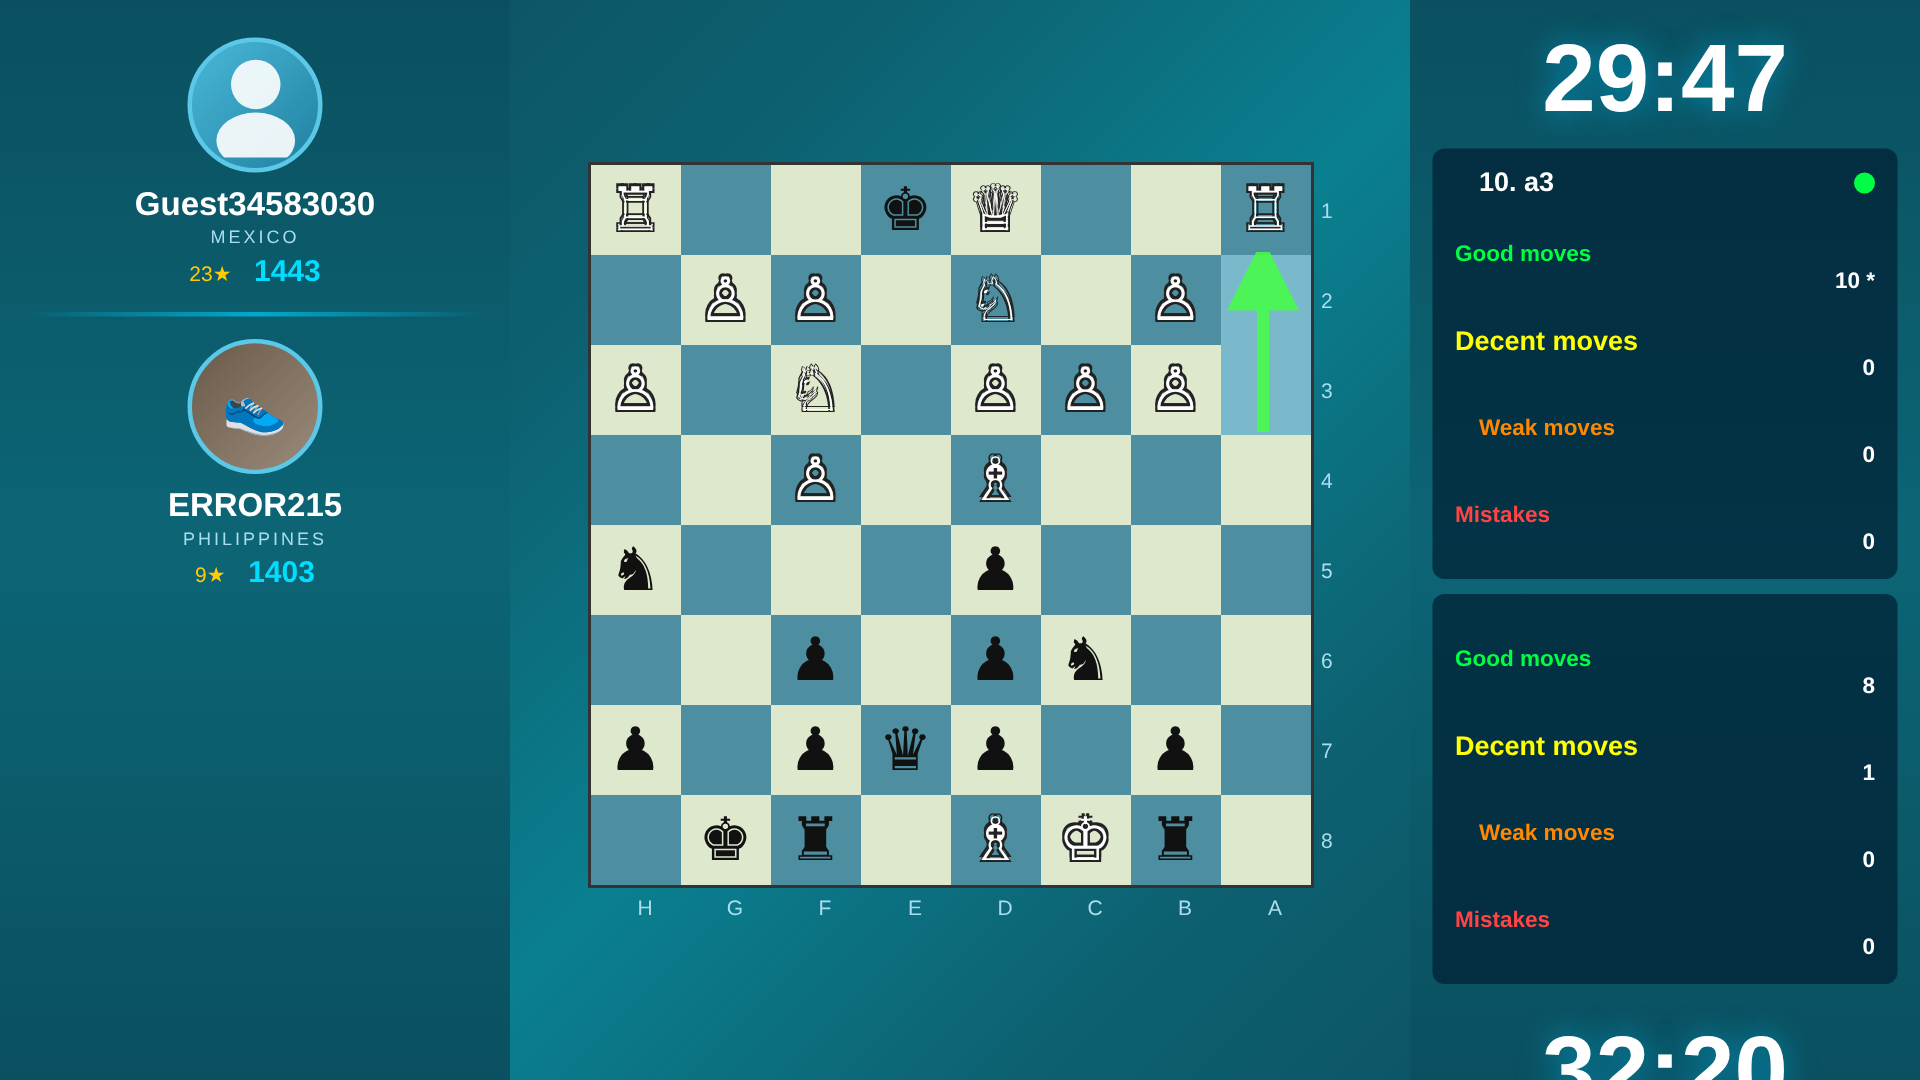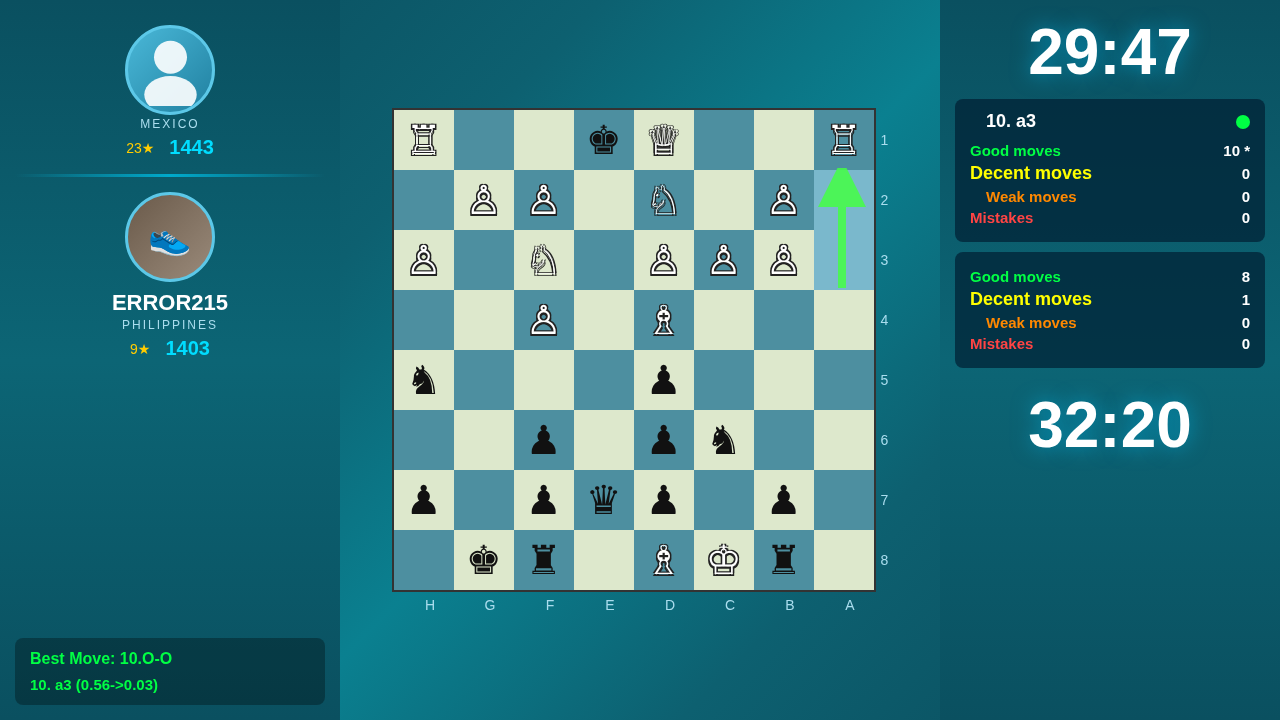--- a/index.html
+++ b/index.html
@@ -259,20 +259,21 @@
 
     .stat-label-good { color: #00ff44; font-size: 15px; font-weight: bold; }
     .stat-label-decent { color: #ffff00; font-size: 18px; font-weight: bold; }
     .stat-label-weak { color: #ff8800; font-size: 15px; font-weight: bold; margin-left: 16px; }
     .stat-label-mistake { color: #ff4444; font-size: 15px; font-weight: bold; }
 
     .stat-value {
       color: white;
       font-size: 15px;
       font-weight: bold;
+      margin-top: 37px;
     }
 
     .timer-bottom {
       font-size: 64px;
       font-weight: bold;
       color: white;
       text-align: center;
       margin-top: 10px;
       text-shadow: 0 0 20px rgba(0,200,255,0.5);
     }
@@ -310,20 +311,21 @@
 
   <div class="player-card">
     <div class="avatar">
       <div class="avatar-person">
         <svg viewBox="0 0 100 100" xmlns="http://www.w3.org/2000/svg">
           <circle cx="50" cy="35" r="22" fill="white" opacity="0.9"></circle>
           <ellipse cx="50" cy="85" rx="35" ry="25" fill="white" opacity="0.9"></ellipse>
         </svg>
       </div>
     </div>
+    <div class="player-name">Guest34583030</div>
     <div class="player-country">MEXICO</div>
     <div class="player-stats">
       <div class="stars">23★</div>
       <div class="rating">1443</div>
     </div>
   </div>
 
 
   <div class="divider"></div>
 
@@ -332,24 +334,20 @@
       <span>👟</span>
     </div>
     <div class="player-name">ERROR215</div>
     <div class="player-country">PHILIPPINES</div>
     <div class="player-stats">
       <div class="stars">9★</div>
       <div class="rating">1403</div>
     </div>
   </div>
 
-  <div class="bottom-info">
-    <div class="best-move">Best Move: 10.O-O</div>
-    <div class="move-eval">10. a3 (0.56-&gt;0.03)</div>
-  </div>
 </div>
 
 <div class="center-panel">
   <div class="board-container">
     <div class="board-wrapper">
       <div class="chess-board" id="chess-board">
           <div class="cell light">
             <span class="piece white-pawn" style="color: white; text-shadow: rgb(34, 34, 34) -1.5px -1.5px 0px, rgb(34, 34, 34) 1.5px -1.5px 0px, rgb(34, 34, 34) -1.5px 1.5px 0px, rgb(34, 34, 34) 1.5px 1.5px 0px; font-size: 40px;">♖</span>
           </div>
           <div class="cell dark"></div>

